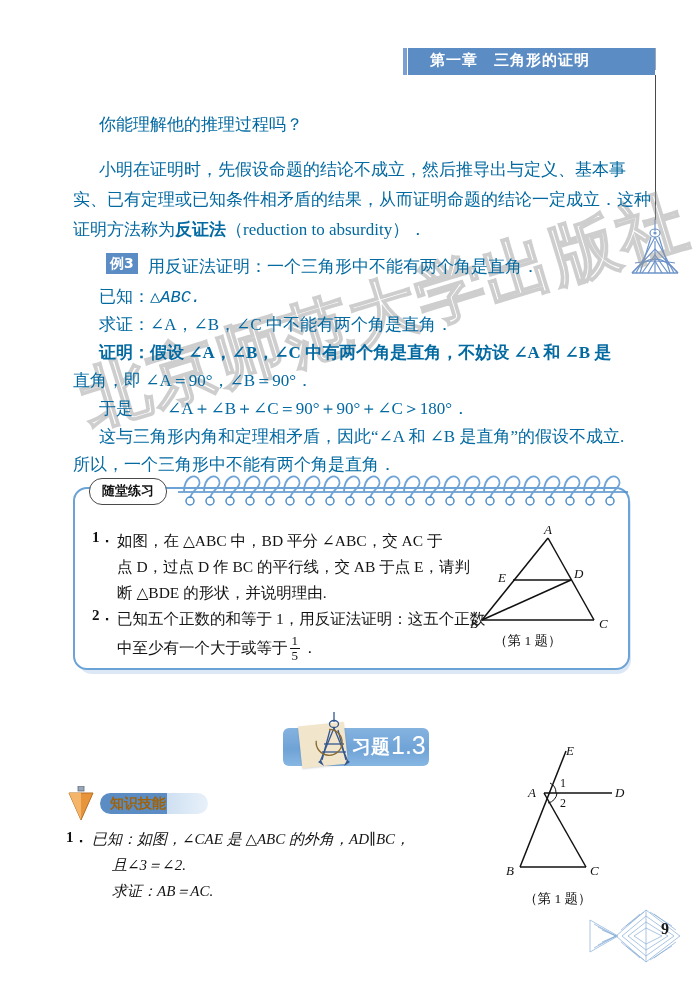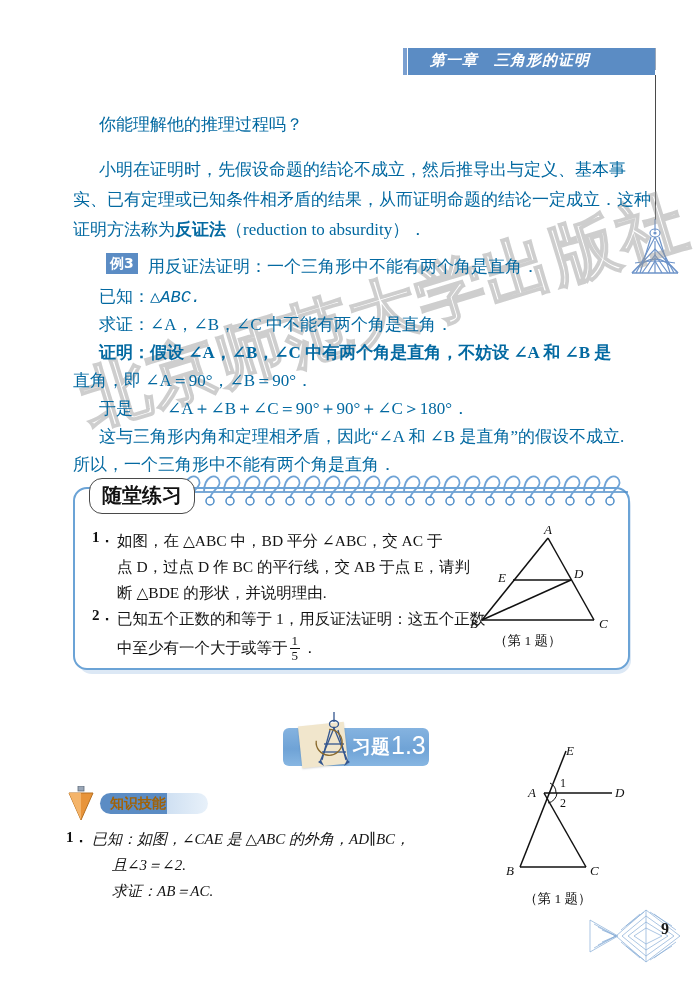--- a/index.html
+++ b/index.html
@@ -44,21 +44,20 @@
     width:4px;height:27px;background:#7a9fd0;z-index:3;
   }
   .hdr-title{
     position:absolute;left:22px;top:3px;
     color:#ffffff;
     font-family:"DejaVu Sans","Liberation Sans",sans-serif;
     font-weight:700;
     font-size:15px;
     letter-spacing:1px;
     white-space:nowrap;
-    font-style:italic;
   }
   .hdr-rule{
     position:absolute;left:655px;top:48px;
     width:1px;height:22px;background:#9aa7b8;z-index:2;
   }
   .hang-line{
     position:absolute;left:655px;top:75px;
     width:1px;height:145px;background:#4a4a4a;z-index:2;
   }
   .compass-deco{
@@ -103,21 +102,21 @@
     border-radius:14px;
     z-index:6;
   }
   .practice-label{
     position:absolute;left:89px;top:478px;
     background:#ffffff;
     border:1.6px solid #4a4a4a;
     border-radius:13px;
     padding:3px 12px 4px 12px;
     font-family:Liberation Mono, monospace;
-    font-weight:700;font-size:20px;
+    font-weight:700;font-size:13px;
     color:#111;
     z-index:9;
     white-space:nowrap;
   }
   .spiral{
     position:absolute;left:178px;top:470px;
     width:450px;height:40px;z-index:8;
     pointer-events:none;
   }
 

